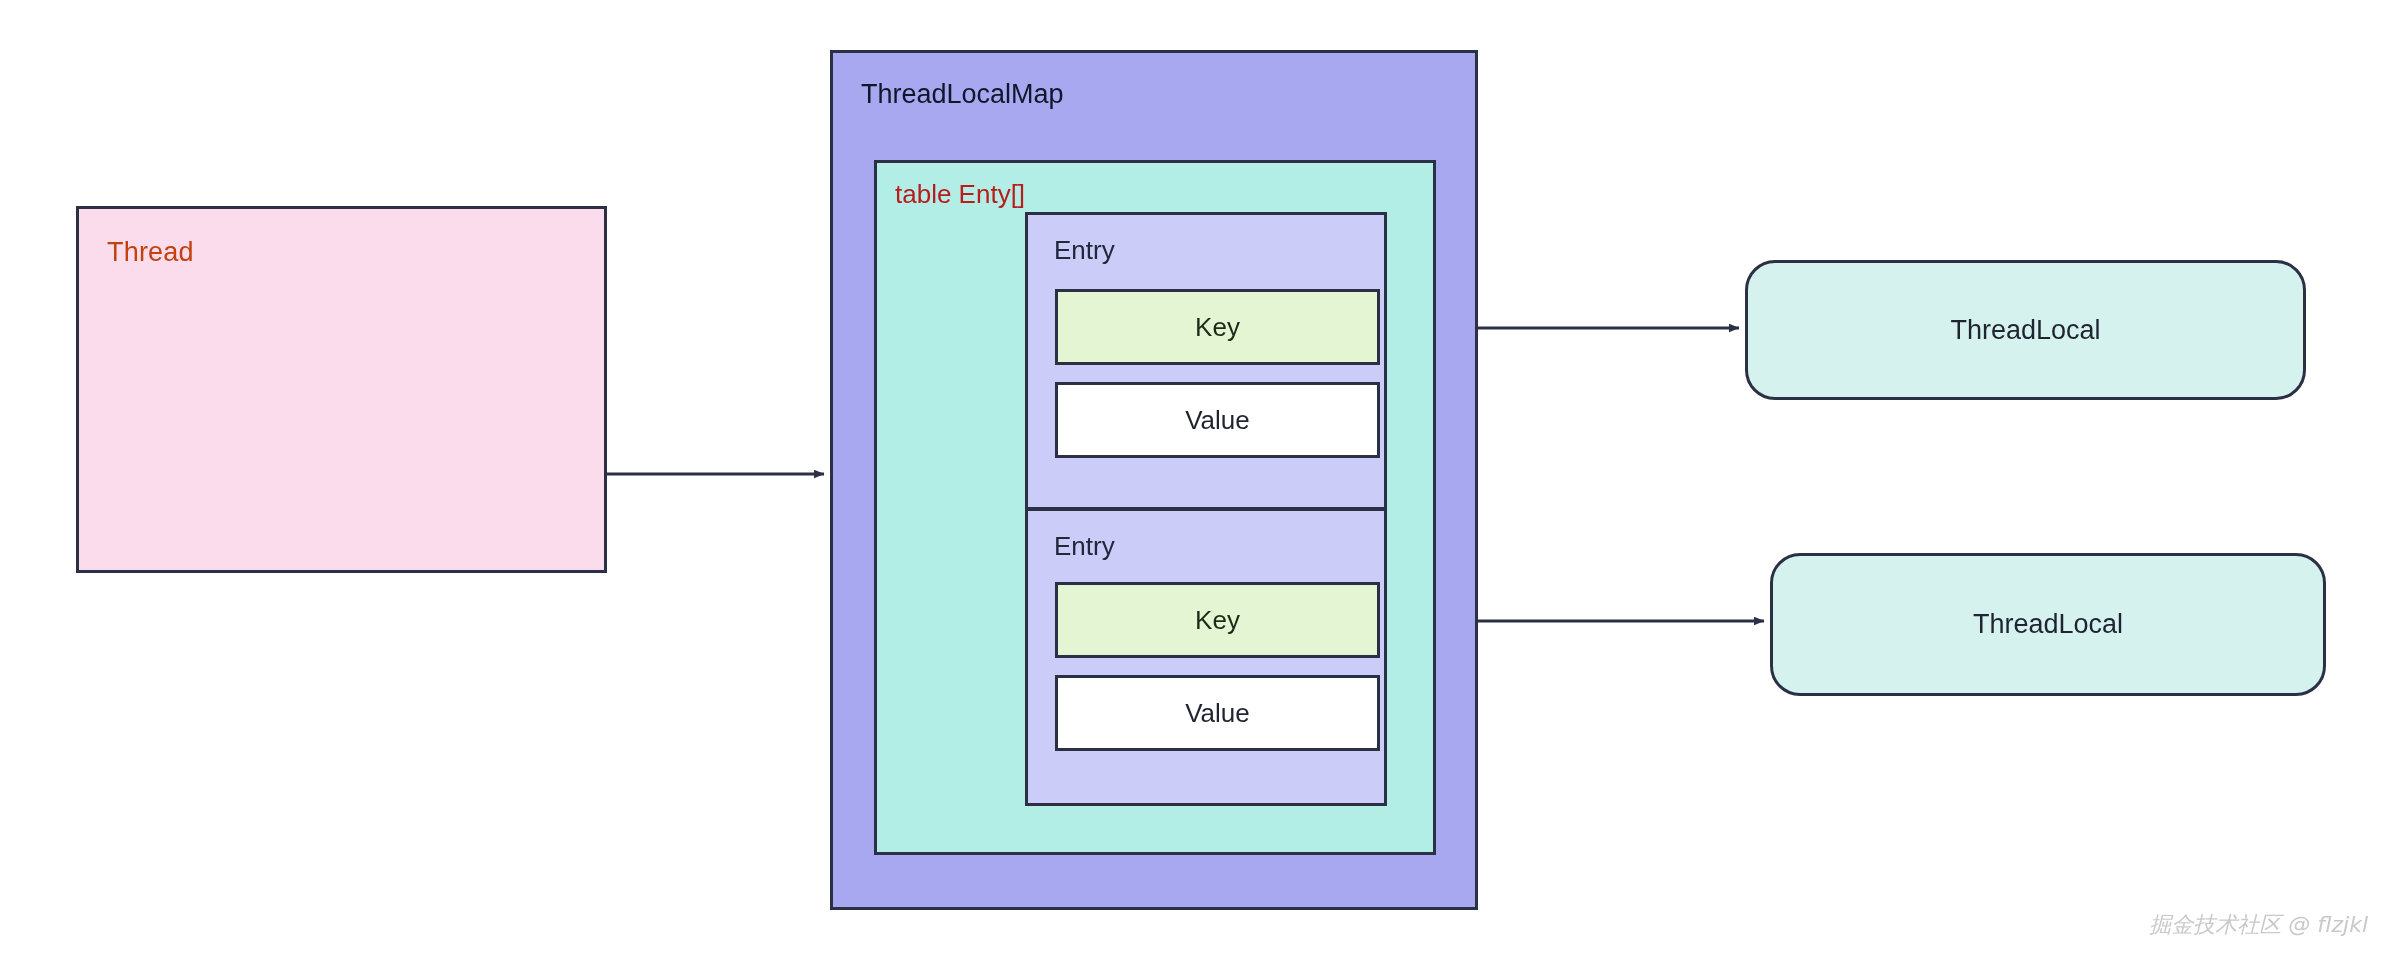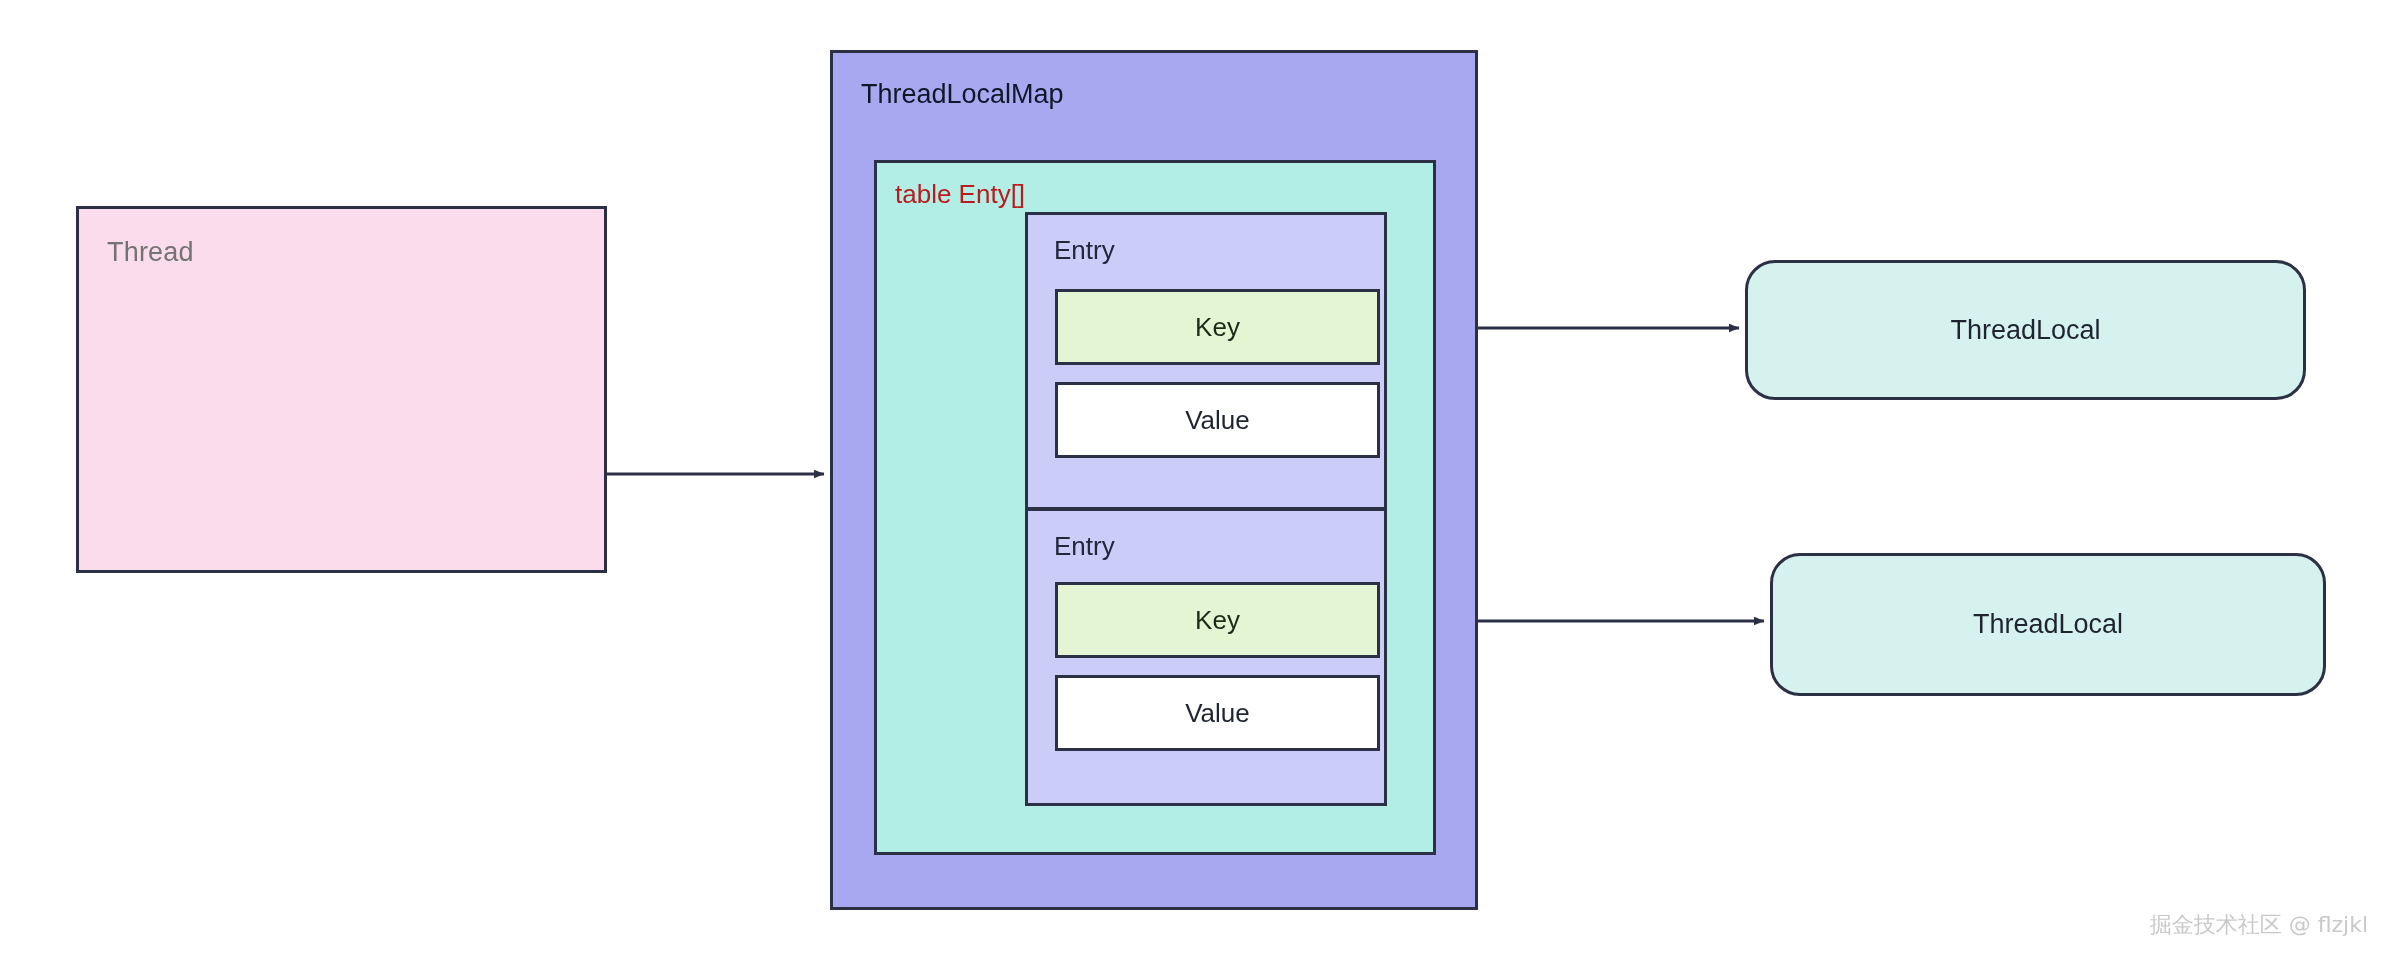--- a/index.html
+++ b/index.html
@@ -29,21 +29,21 @@
     top: 206px;
     width: 531px;
     height: 367px;
     background: #fbdcec;
   }
   .thread-label {
     position: absolute;
     left: 28px;
     top: 28px;
     font-size: 27px;
-    color: #737373;
+    color: #c2410c;
     letter-spacing: .2px;
   }
   .threadlocals-box {
     left: 298px;
     top: 423px;
     width: 271px;
     height: 84px;
     background: #ddf5d4;
     display: flex;
     align-items: center;
@@ -156,20 +156,21 @@
 
   
   .watermark {
     position: absolute;
     right: 22px;
     bottom: 24px;
     font-size: 22px;
     color: #c9c9c9;
     white-space: nowrap;
     font-family: "DejaVu Sans", "Liberation Sans", sans-serif;
+    font-style: italic;
   }
 </style>
 </head>
 <body>
 
 <div id="canvas">
 
   <svg id="arrows" viewBox="0 0 2390 964">
     <defs>
       <marker id="arrowhead" markerWidth="11" markerHeight="9" refX="10.5" refY="4.5" orient="auto" markerUnits="userSpaceOnUse">

